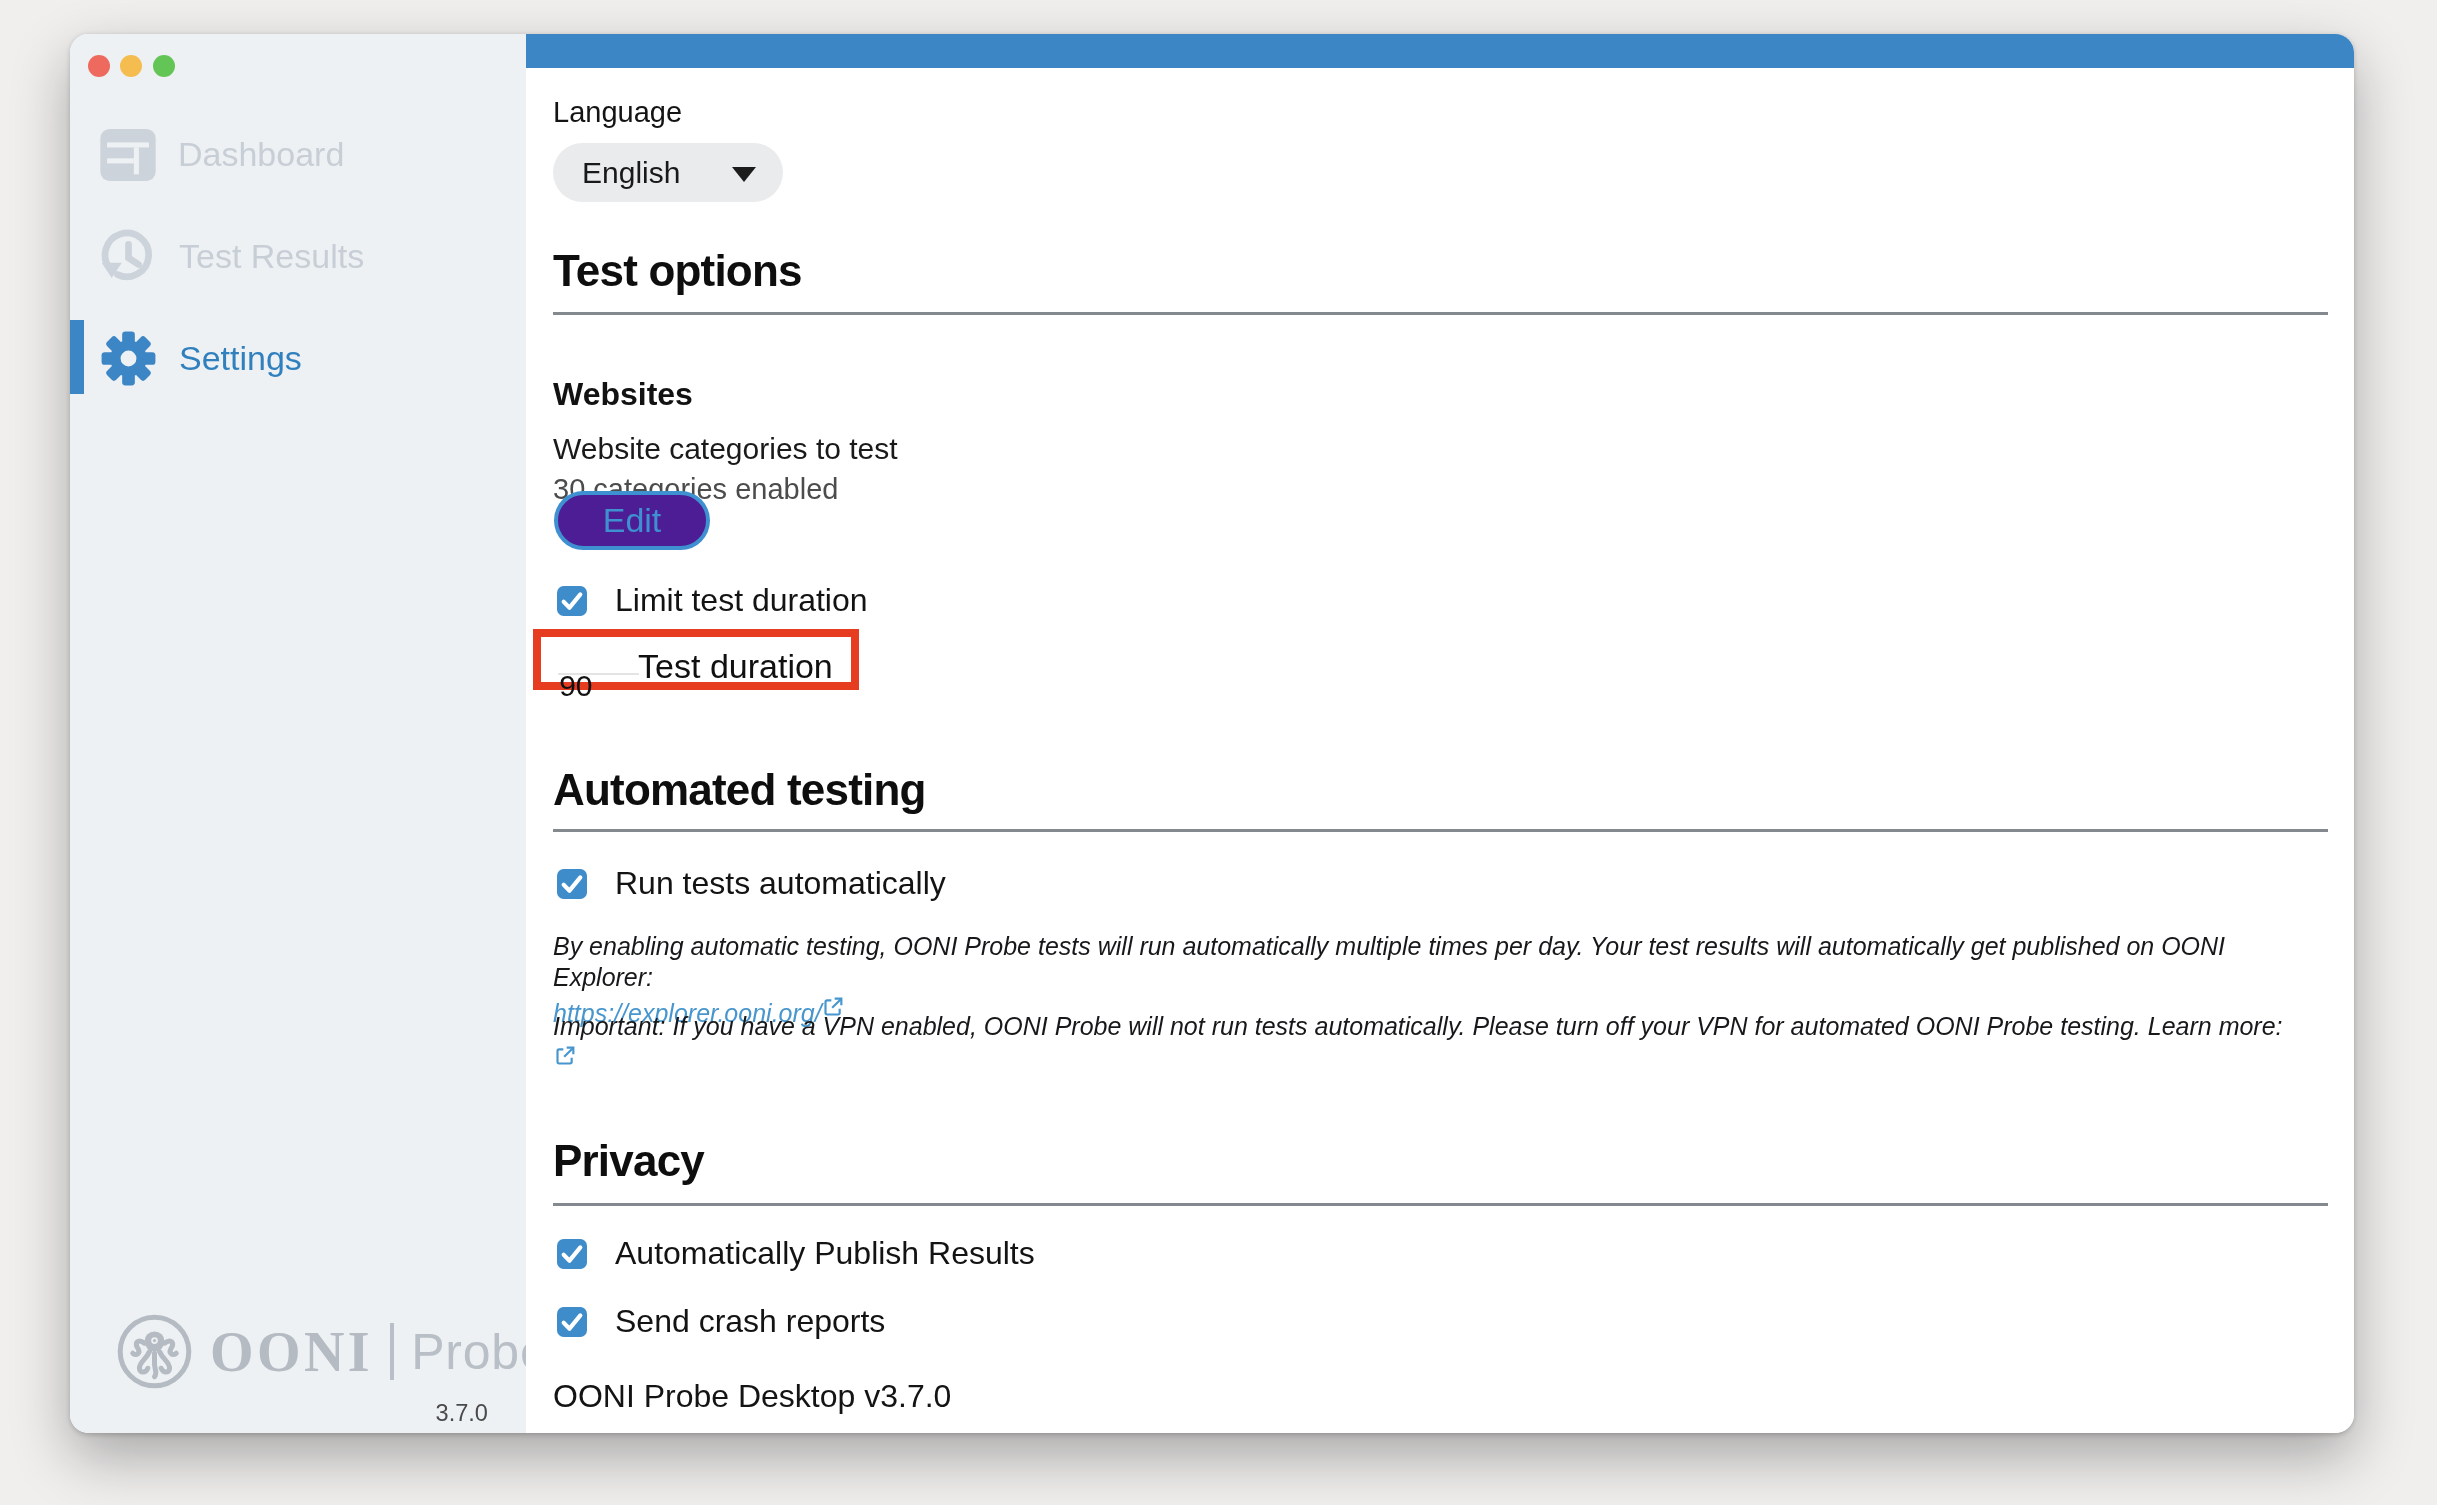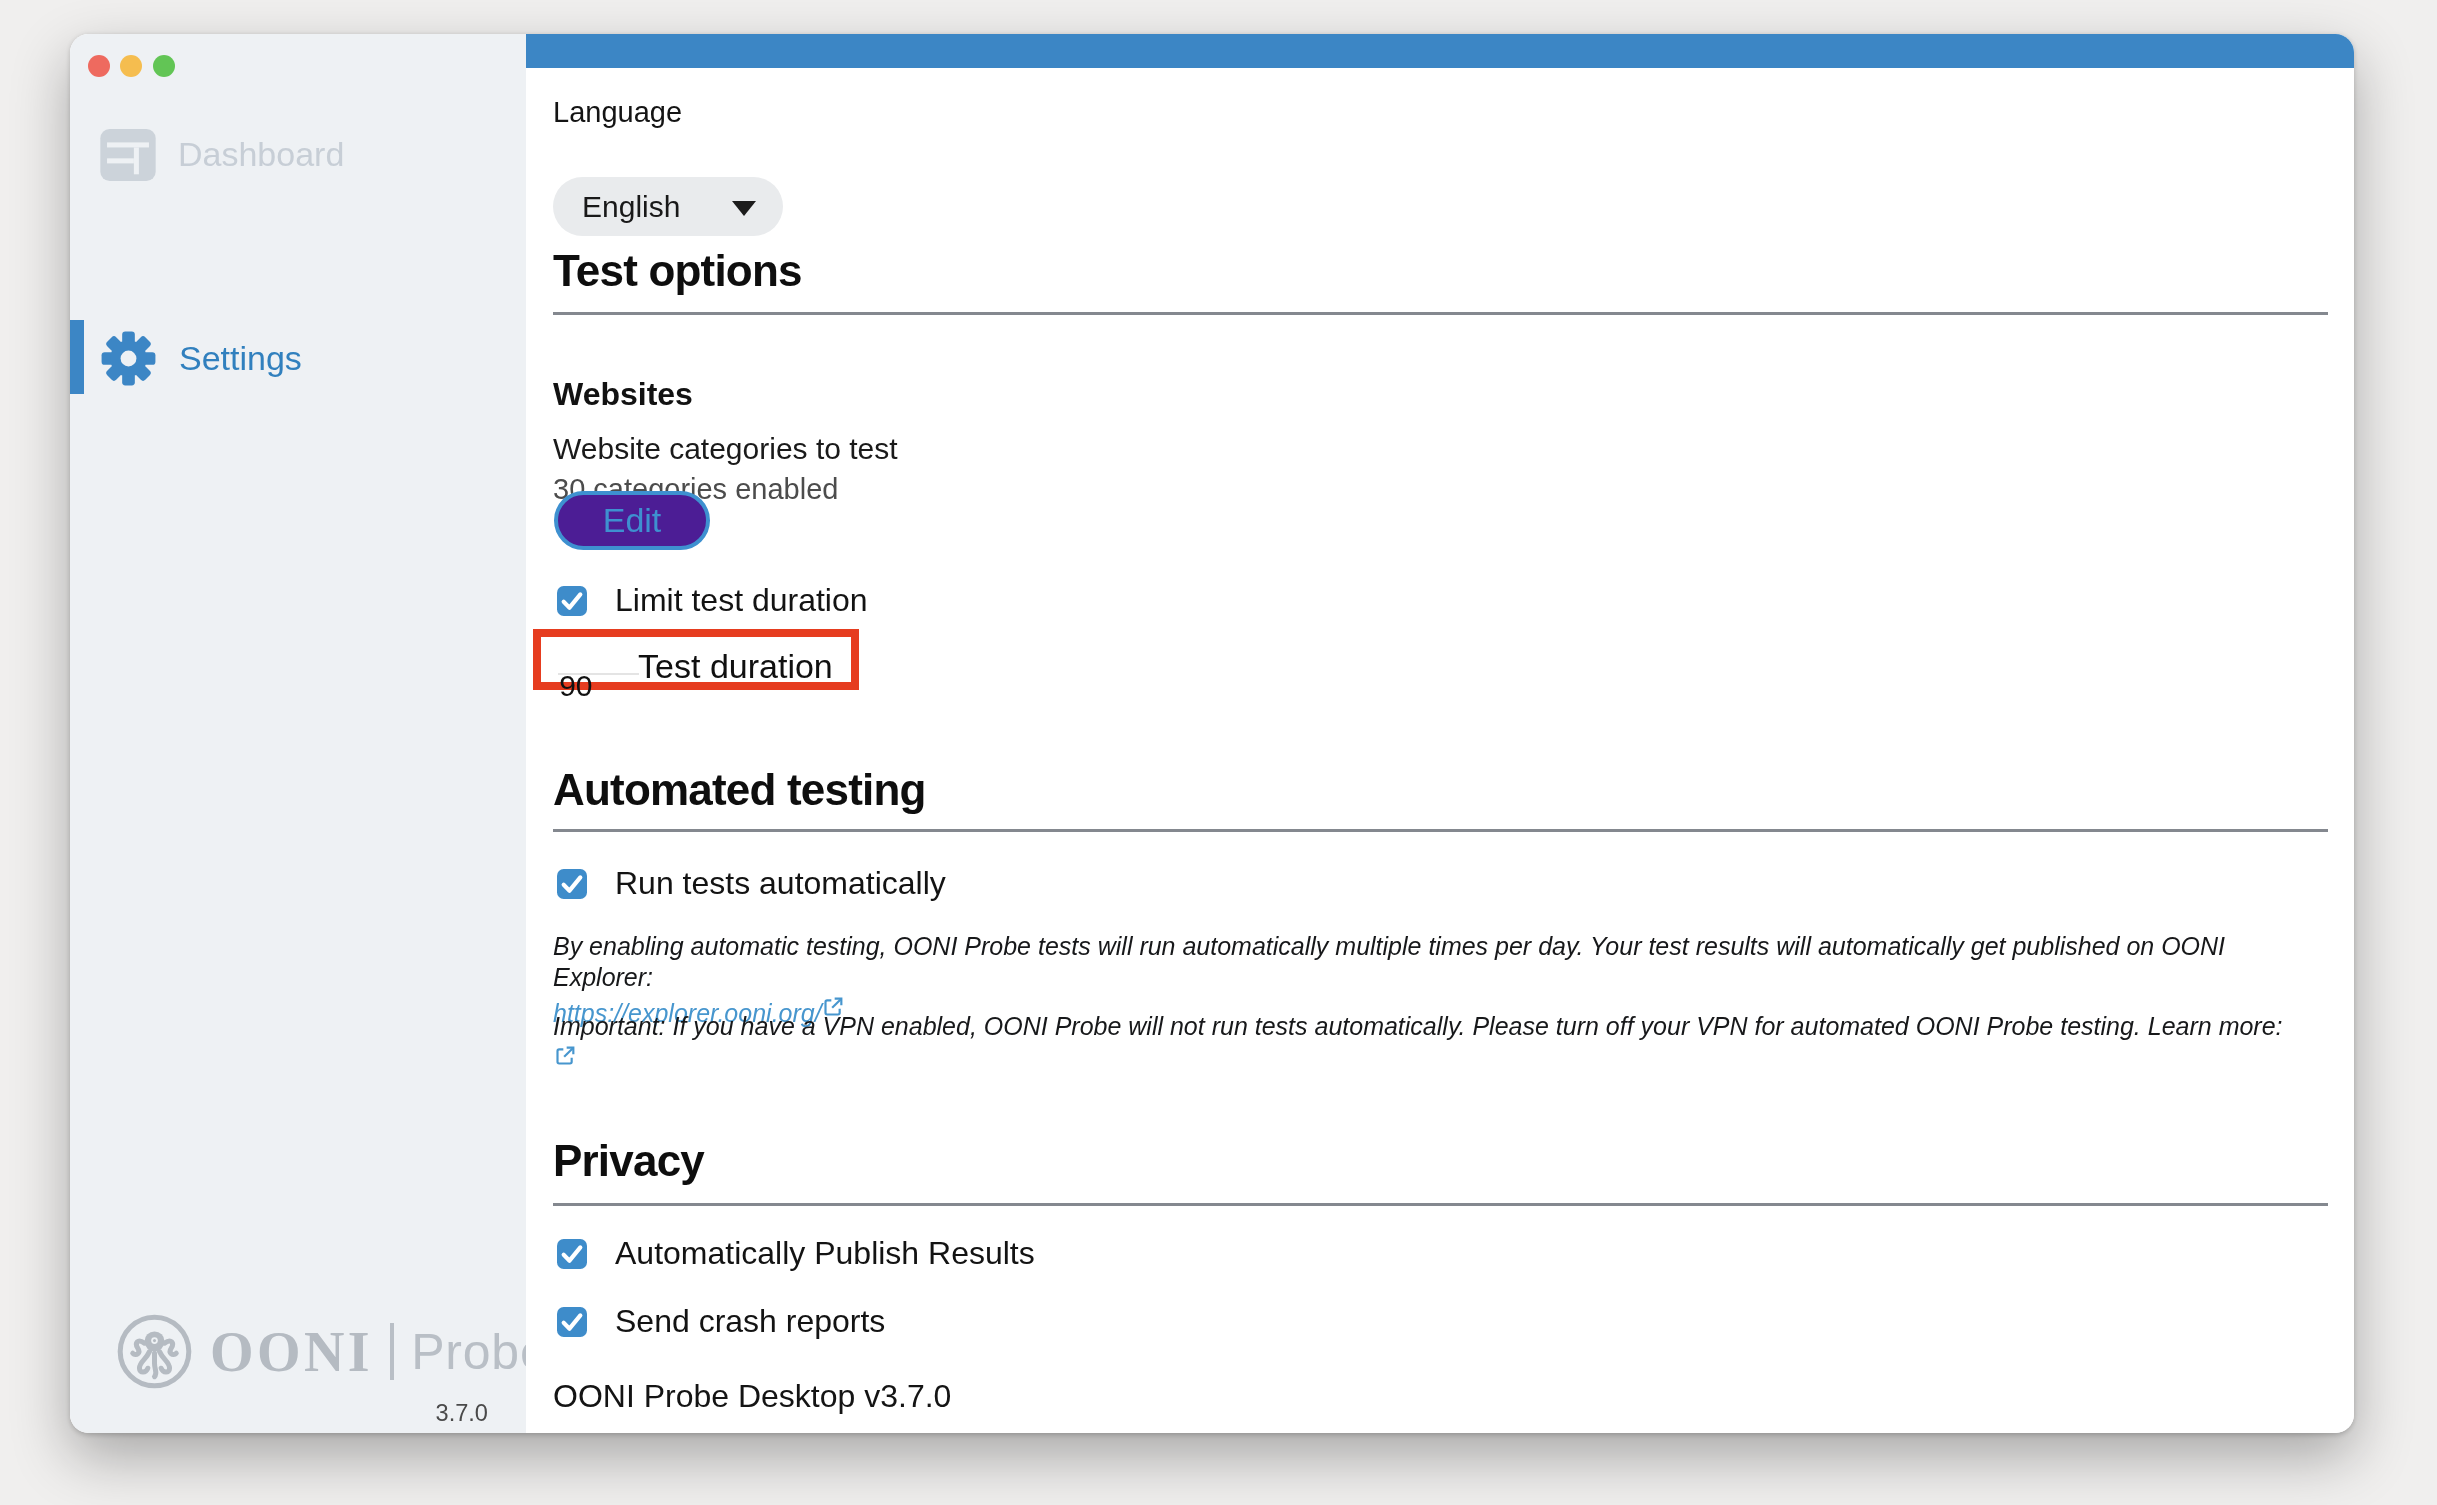--- a/index.html
+++ b/index.html
@@ -40,21 +40,21 @@
   .brand-divider { width: 4.2px; height: 57px; background: #b9bfc6; margin: 0 17px; }
   .brand-probe { font-size: 50px; color: #b9bfc6; letter-spacing: 0.8px; }
   .side-version { position: absolute; top: 1366px; right: 38px; font-size: 23.6px; color: #4a4a4a; }
   
   .main { flex: 1; position: relative; background: #ffffff; }
   .topbar { position: absolute; left: 0; top: 0; right: 0; height: 34px; background: #3c86c5; }
   .abs { position: absolute; }
   .lang-label { left: 27px; top: 62px; font-size: 29px; color: #141414; }
   .lang-select {
     left: 27px; top: 109px; width: 230px; height: 59px;
-    background: #e9ebed; border-radius: 29.4px; cursor: default; margin-top: 34px;
+    background: #e9ebed; border-radius: 29.4px; cursor: default;
   }
   .lang-value { position: absolute; left: 29px; top: 0; line-height: 59px; font-size: 30px; color: #191919; }
   .caret {
     position: absolute; right: 27px; top: 23.6px; width: 0; height: 0;
     border-left: 12.6px solid transparent; border-right: 12.6px solid transparent;
     border-top: 15px solid #1c1c1c;
   }
   .h1 { left: 27px; font-size: 44px; font-weight: bold; color: #0e0e0e; letter-spacing: -0.8px; }
   .hr { left: 27px; width: 1775px; height: 2.5px; background: #84888f; }
   .sub-h { left: 27px; top: 342px; font-size: 32px; font-weight: bold; color: #121212; }
@@ -102,20 +102,32 @@
         <svg width="56" height="52" viewBox="0 0 66 62">
           <rect x="0" y="0" width="66" height="62" rx="11" fill="#ccd3da"></rect>
           <rect x="8" y="16" width="50" height="6" fill="#eef1f4"></rect>
           <rect x="8" y="35" width="32" height="6" fill="#eef1f4"></rect>
           <rect x="40" y="22" width="6" height="32" fill="#eef1f4"></rect>
         </svg>
       </span>
       <span class="nlabel">Dashboard</span>
     </div>
 
+    <div class="nav-item" style="top:176px;">
+      <span class="nicon">
+        <svg width="57" height="56" viewBox="0 0 68 66">
+          <g fill="none" stroke="#ccd3da" stroke-width="8" stroke-linecap="round">
+            <path d="M 12 47 A 26 26 0 1 1 21 54"></path>
+            <path d="M 34 18 L 34 34 L 46 42"></path>
+          </g>
+          <polygon points="2,40 26,40 14,58" fill="#ccd3da"></polygon>
+        </svg>
+      </span>
+      <span class="nlabel">Test Results</span>
+    </div>
 
     <div class="nav-item active" style="top:278px;">
       <div class="active-bar"></div>
       <span class="nicon">
         <svg width="57" height="57" viewBox="-36 -36 72 72">
           <g fill="#3c86c5">
             <g id="teeth">
               <rect x="-8" y="-34" width="16" height="16" rx="4"></rect>
               <rect x="-8" y="18" width="16" height="16" rx="4"></rect>
               <rect x="-34" y="-8" width="16" height="16" rx="4"></rect>

